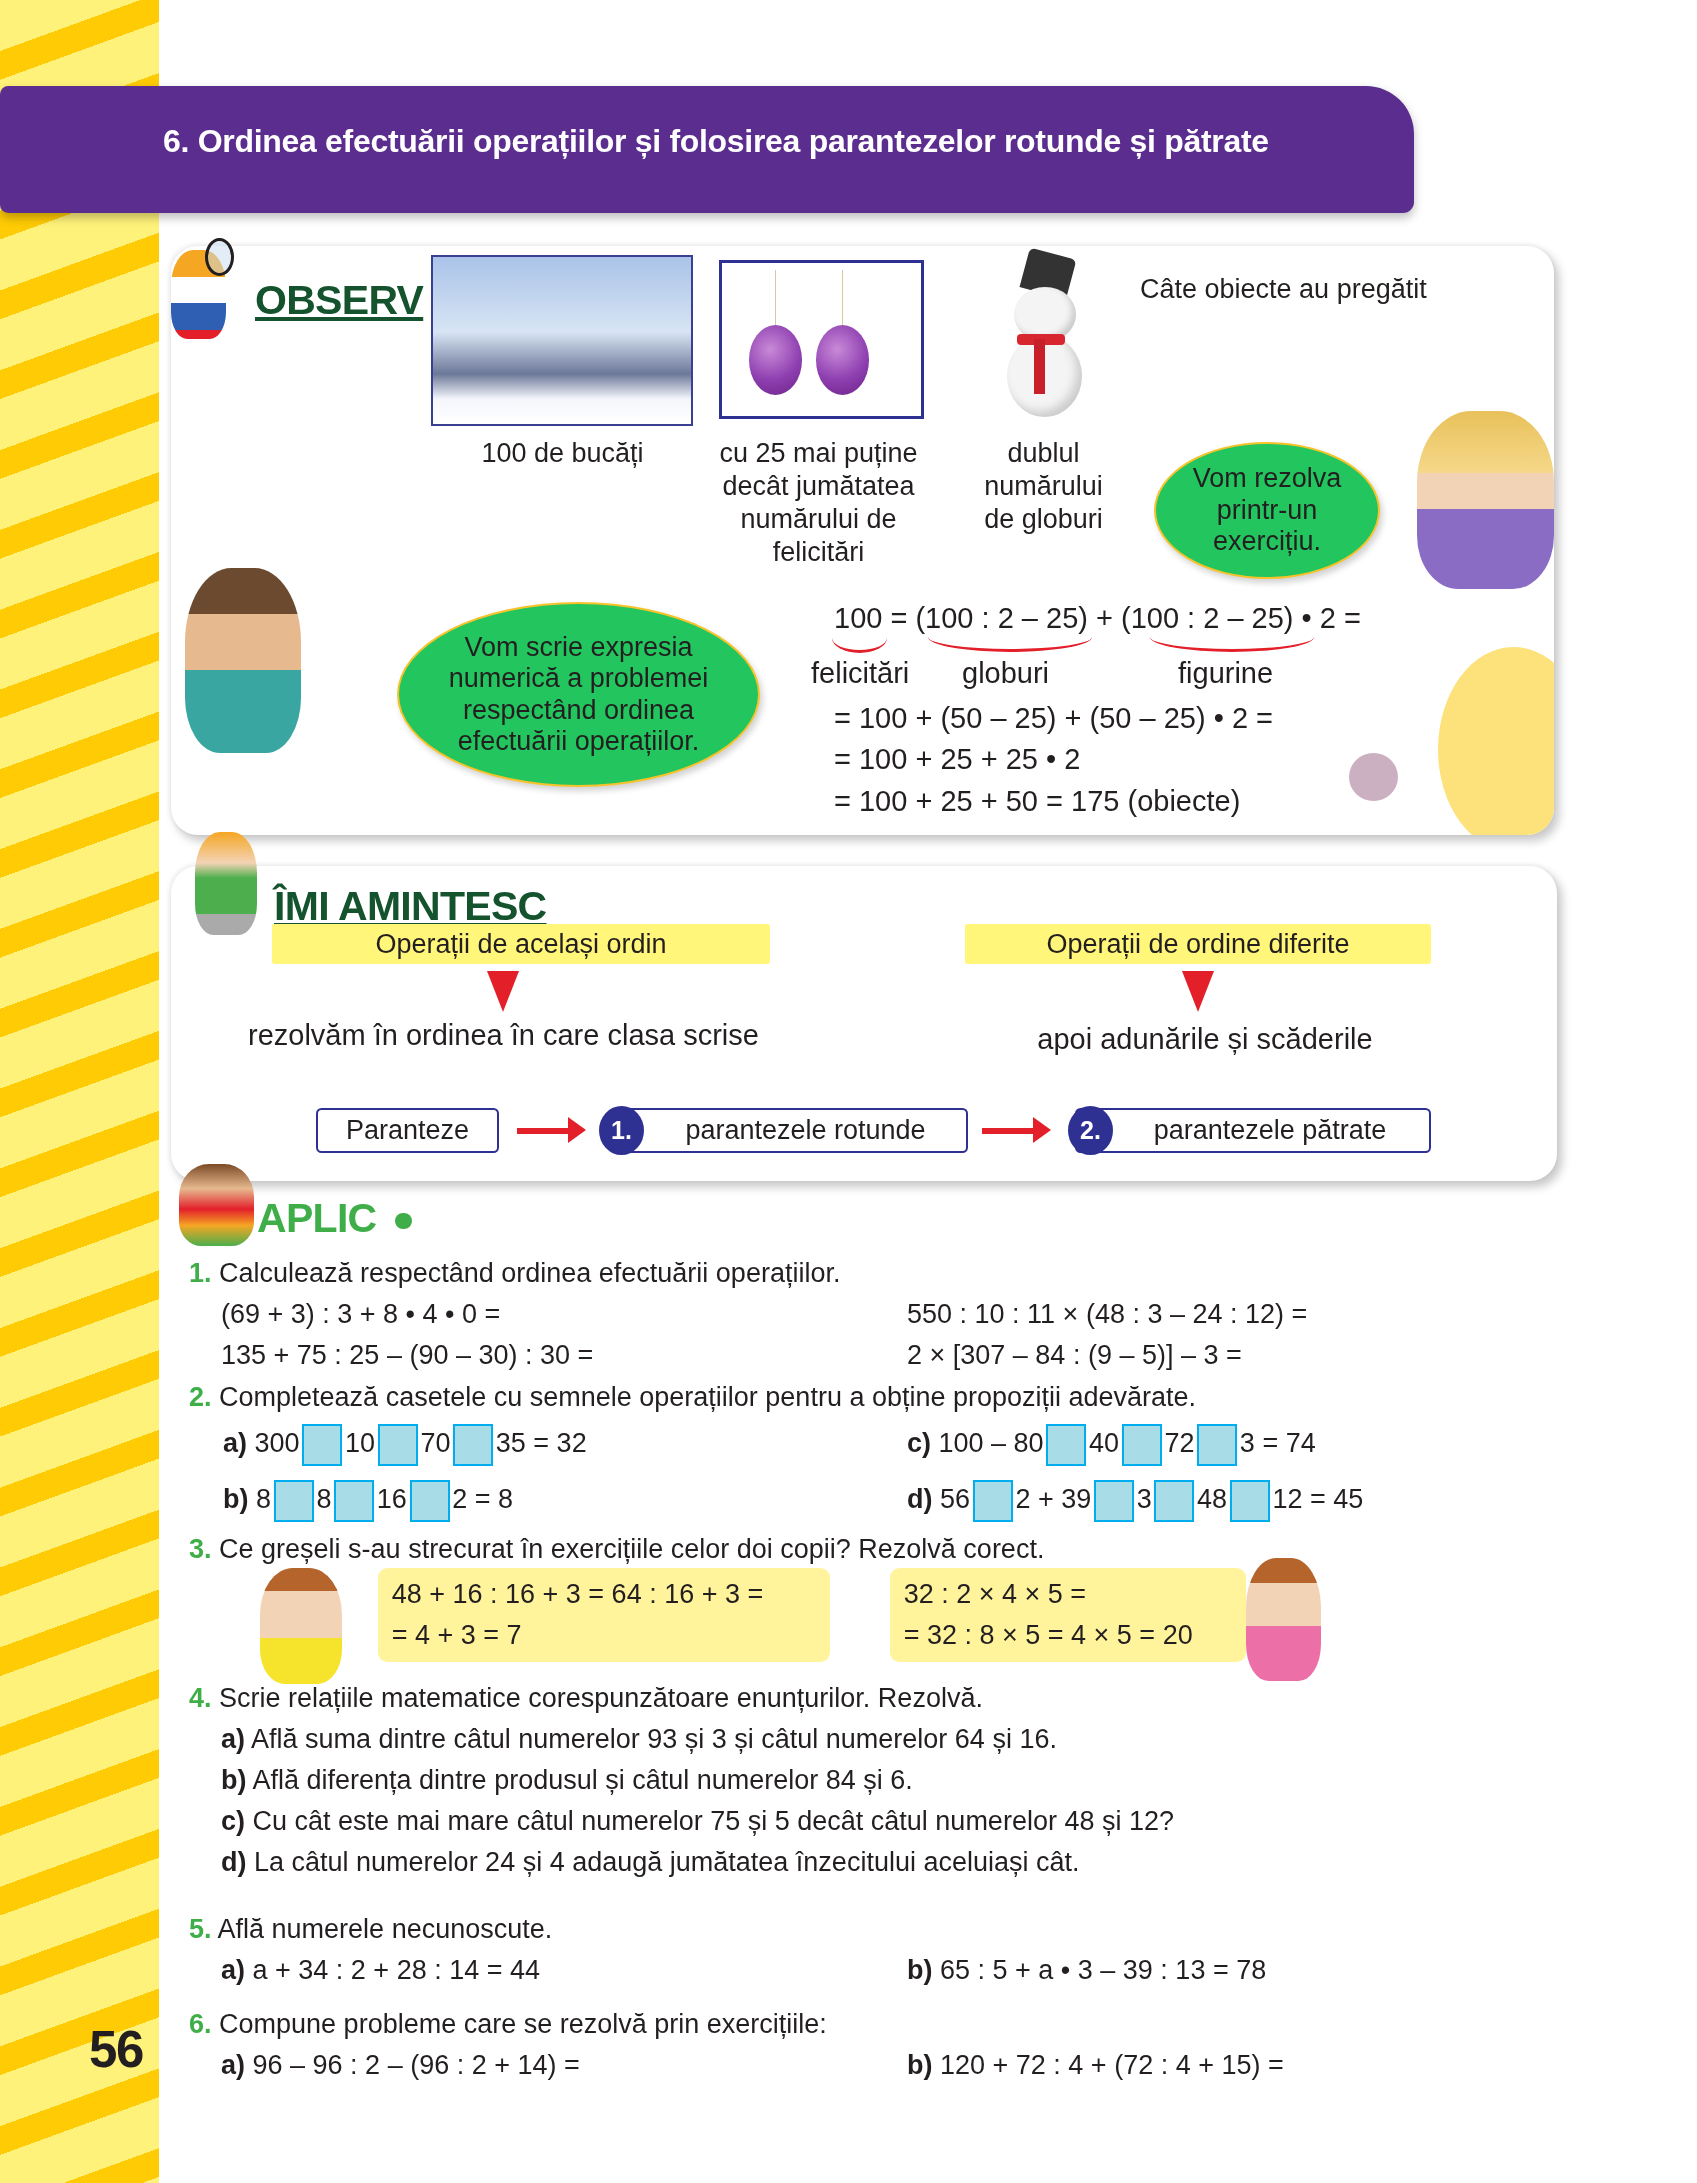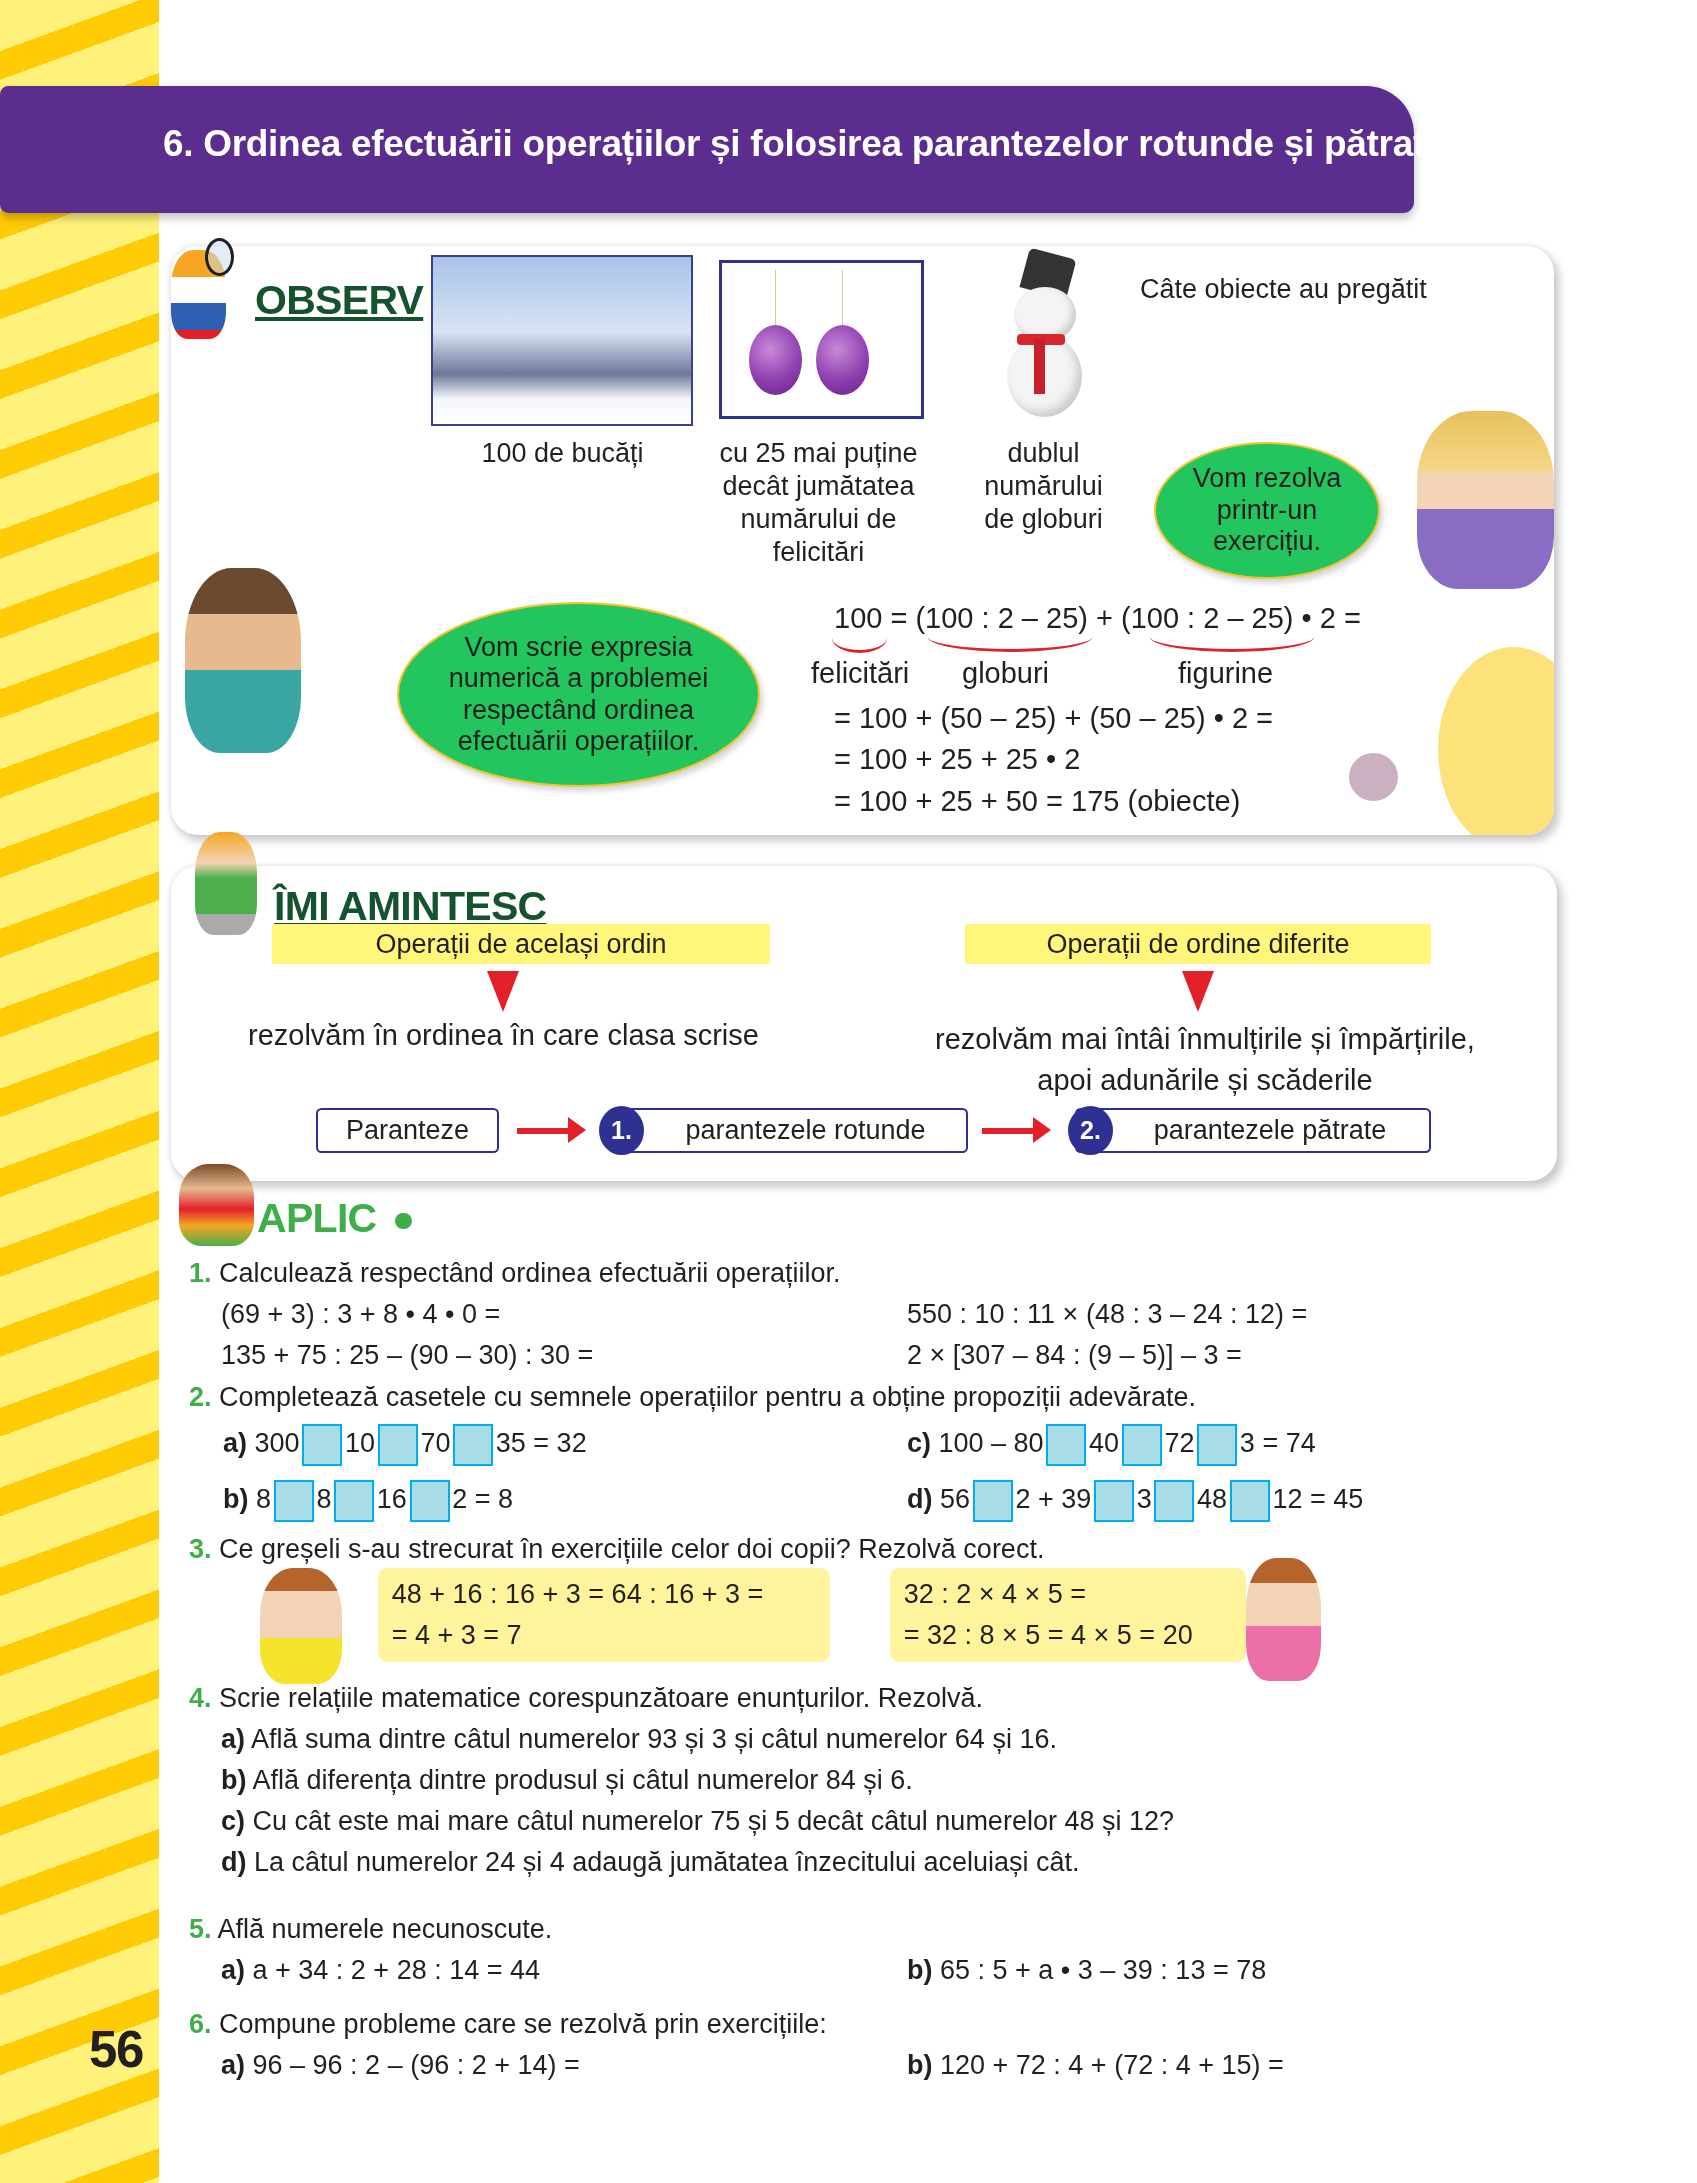--- a/index.html
+++ b/index.html
@@ -12,21 +12,21 @@
     position: absolute; left: 0; top: 0; width: 159px; height: 2183px;
     background: repeating-linear-gradient(160deg, #fff27a 0px, #fff27a 48px, #ffcb05 48px, #ffcb05 75px);
   }
   .page-num { left: 89px; top: 2020px; font-size: 51px; font-weight: bold; color: #231f20; letter-spacing: -1.4px; }
 
   
   .title-bar {
     left: 0; top: 86px; width: 1414px; height: 127px; background: #5b2d8e;
     border-radius: 8.2px 48px 11px 8.2px; box-shadow: 0 4.1px 9.6px rgba(0,0,0,0.25);
   }
-  .title-text { position: absolute; left: 163px; top: 37px; font-size: 37px; font-weight: bold; color: #fff; white-space: nowrap; letter-spacing: -0.3px; }
+  .title-text { position: absolute; left: 163px; top: 37px; font-size: 32px; font-weight: bold; color: #fff; white-space: nowrap; letter-spacing: -0.3px; }
 
   
   .card { background: #fff; border-radius: 27px; box-shadow: 4.1px 5.5px 9.6px rgba(0,0,0,0.22), -1.4px -1.4px 4.1px rgba(0,0,0,0.06); overflow: hidden; }
   .observ-card { left: 171px; top: 246px; width: 1383px; height: 589px; }
   .amintesc-card { left: 171px; top: 866px; width: 1386px; height: 315px; }
 
   .section-head { font-weight: bold; font-size: 41px; letter-spacing: -0.7px; }
   .purple { color: #14532d; text-decoration: underline; }
   .green { color: #3fae49; }
 
@@ -152,21 +152,20 @@
 <div class="abs section-head purple" style="left:274px; top:883px;">ÎMI AMINTESC</div>
 
 <div class="abs tag-yellow" style="left:272px; top:924px; width:498px; height:40px; line-height:40px;">Operații de același ordin</div>
 <div class="abs tag-yellow" style="left:965px; top:924px; width:466px; height:40px; line-height:40px;">Operații de ordine diferite</div>
 
 <div class="abs down-arrow" style="left:487px; top:971px;"></div>
 <div class="abs down-arrow" style="left:1182px; top:971px;"></div>
 
 <div class="abs math" style="left:248px; top:1019px;">rezolvăm în ordinea în care clasa scrise</div>
 <div class="abs" style="left:890px; top:1019px; width:630px; text-align:center; font-size:29px; line-height:41px;">
-  <div>rezolvăm mai întâi înmulțirile și împărțirile,</div>
   <div>apoi adunările și scăderile</div>
 </div>
 
 <div class="abs outline-box" style="left:316px; top:1108px; width:183px; height:45px;">Paranteze</div>
 <div class="abs red-arrow" style="left:517px; top:1128px; width:55px;"></div>
 <div class="abs outline-box" style="left:609px; top:1108px; width:359px; height:45px; padding-left:34px;">parantezele rotunde</div>
 <div class="abs num-circle" style="left:599px; top:1106px;">1.</div>
 <div class="abs red-arrow" style="left:982px; top:1128px; width:55px;"></div>
 <div class="abs outline-box" style="left:1075px; top:1108px; width:356px; height:45px; padding-left:34px;">parantezele pătrate</div>
 <div class="abs num-circle" style="left:1068px; top:1106px;">2.</div>

